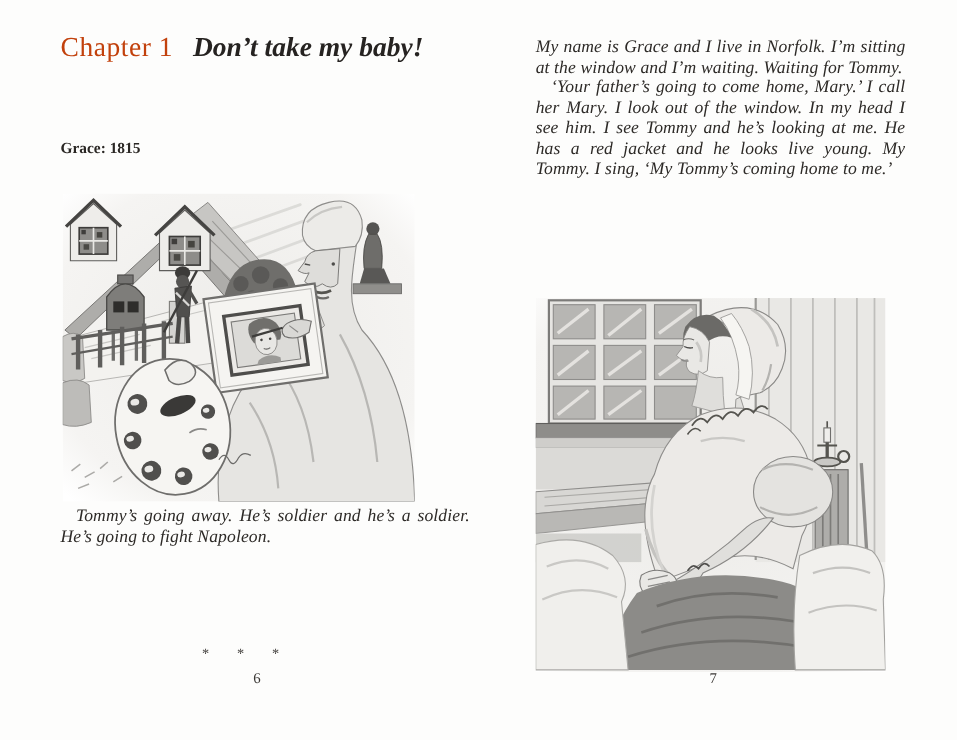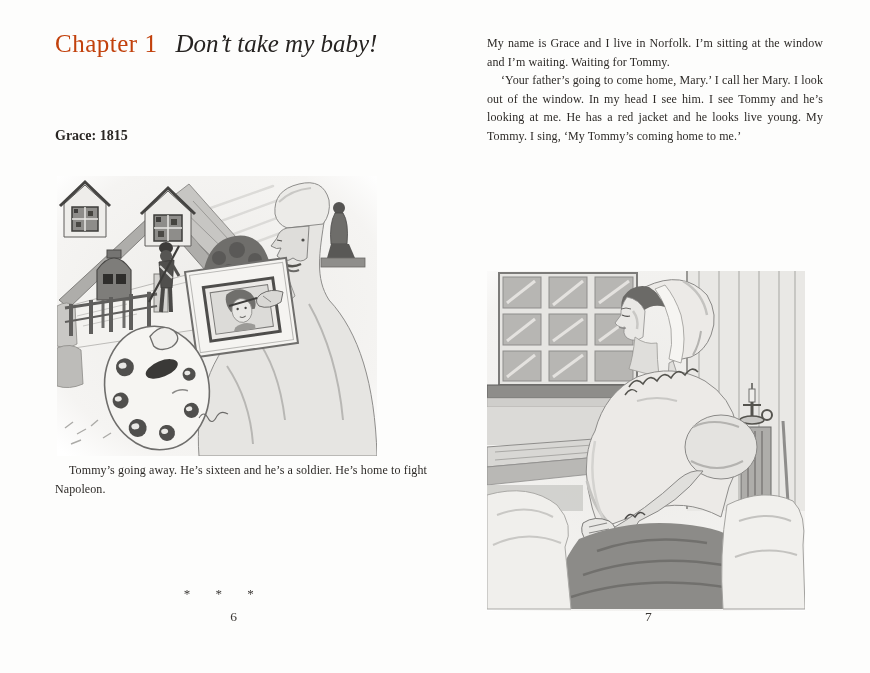--- a/index.html
+++ b/index.html
@@ -10,31 +10,31 @@
     font-family:"Liberation Serif","DejaVu Serif",serif;
     color:#2d2a27;
     overflow:hidden;
   }
   .page{position:absolute;top:0;height:673px;}
   .page-left{left:55px;width:372px;}
   .page-right{left:487px;width:336px;}
 
   .chapter-head{position:absolute;top:30px;left:0;white-space:nowrap;}
   .chapter-label{font-size:25px;letter-spacing:.5px;color:#c2410c;}
-  .chapter-title{font-size:25px;font-style:italic;font-weight:400;margin-left:18px;color:#262321;}
+  .chapter-title{font-size:25px;font-style:italic;font-weight:700;margin-left:18px;color:#262321;}
 
   .section-heading{position:absolute;top:128px;left:0;margin:0;font-size:14px;font-weight:700;color:#2a2724;}
 
   .illustration{position:absolute;margin:0;padding:0;}
   .illustration svg{display:block;}
   .illustration-left{top:176px;left:2px;width:320px;height:280px;}
   .illustration-right{top:271px;left:0px;width:318px;height:340px;}
 
   .body-text{position:absolute;left:0;width:100%;}
-  .body-text p{margin:0;text-align:justify;font-size:12px;line-height:18.5px;letter-spacing:.1px;}
+  .body-text p{margin:0;text-align:justify;font-size:16px;line-height:18.5px;letter-spacing:.1px;font-style:italic;}
   .body-text p.indent{text-indent:14px;}
   .page-left .body-text{top:461px;}
   .page-right .body-text{top:34px;}
 
   .separator{position:absolute;top:586px;left:0;width:88%;text-align:center;font-size:13px;word-spacing:22px;color:#3a3734;}
   .page-number{position:absolute;top:609px;left:0;width:96%;text-align:center;font-size:13.5px;color:#3a3734;}
 </style>
 </head>
 <body>
 
@@ -237,21 +237,21 @@
             <path d="M20,258 l9,-5" fill="none"></path>
             <path d="M34,250 l7,-6" fill="none"></path>
           <path d="M14,268 l10,-4" fill="none"></path>
             <path d="M46,262 l8,-5" fill="none"></path>
         </g>
         <path d="M142,242 q5,-8 9,0 q4,8 9,-2 q4,-6 11,-2" stroke="#6b6a68" stroke-width="1.1" fill="none"></path>
       </svg>
     </figure>
 
     <div class="body-text">
-      <p class="indent">Tommy’s going away. He’s sixteen and he’s a soldier. He’s home to fight Napoleon.</p>
+      <p class="indent">Tommy’s going away. He’s soldier and he’s a soldier. He’s going to fight Napoleon.</p>
     </div>
 
     <div class="separator">* * *</div>
     <div class="page-number">6</div>
   </section>
 
   <section class="page page-right">
 
     <div class="body-text">
       <p>My name is Grace and I live in Norfolk. I’m sitting at the window and I’m waiting. Waiting for Tommy.</p>

